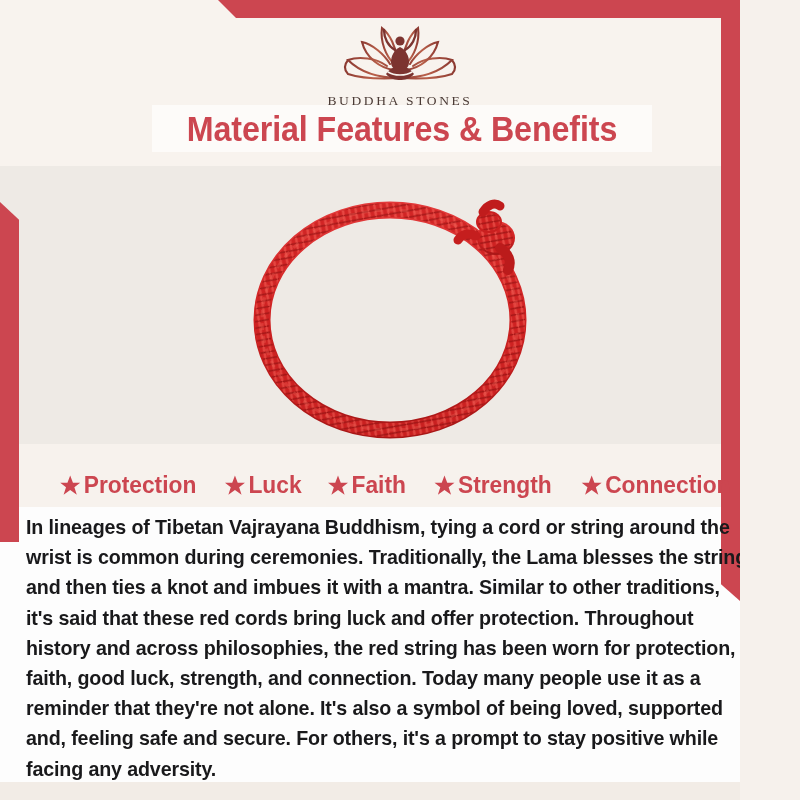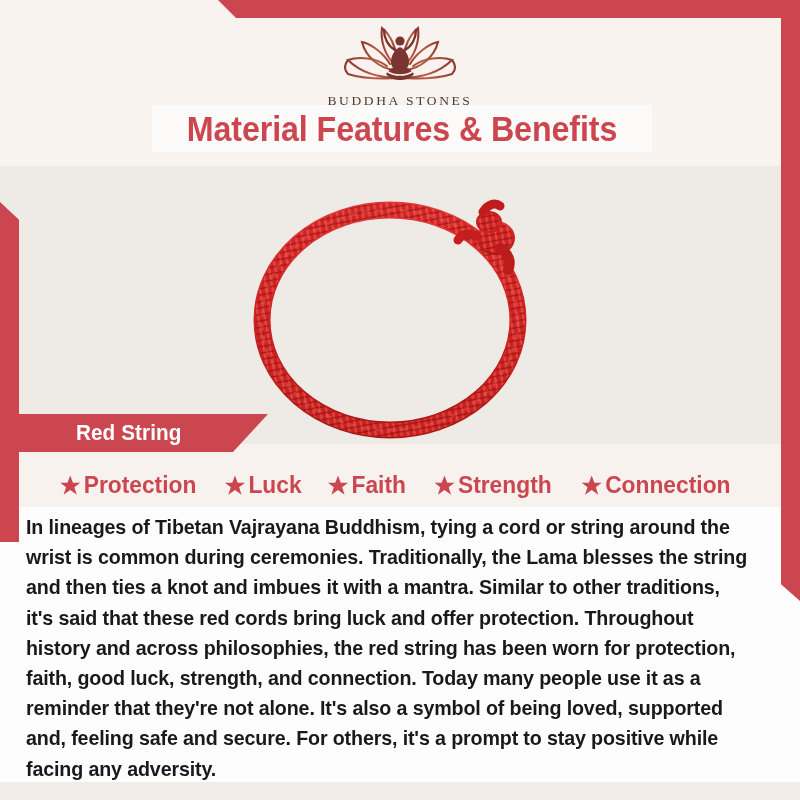--- a/index.html
+++ b/index.html
@@ -12,21 +12,21 @@
 
   body {
     font-family: "Liberation Sans", sans-serif;
     background: #f6f1ec;
     position: relative;
   }
 
   .page {
     position: absolute;
     inset: 0;
-    width: 800px;
+    width: 740px;
     height: 800px;
     background: #f6f1ec;
     overflow: hidden;
   }
 
   
   .band-top-cream {
     position: absolute;
     left: 0; top: 0; width: 800px; height: 166px;
     background: #f8f3ee;
@@ -262,52 +262,49 @@
       <ellipse cx="296" cy="68" rx="19" ry="17" fill="url(#cordGrad)"></ellipse>
       <ellipse cx="296" cy="68" rx="17" ry="15" fill="url(#braid)" opacity="0.9"></ellipse>
       <ellipse cx="289" cy="52" rx="13" ry="11" fill="#c91f1f"></ellipse>
       <ellipse cx="289" cy="52" rx="11" ry="9" fill="url(#braid)" opacity="0.85"></ellipse>
       <path d="M283 42 C288 34 295 32 300 36" stroke="#c01c1c" stroke-width="9" fill="none" stroke-linecap="round"></path>
       <path d="M300 78 C309 84 312 92 308 100" stroke="#bb1b1b" stroke-width="10" fill="none" stroke-linecap="round"></path>
       <path d="M276 66 C268 62 262 64 258 70" stroke="#c51e1e" stroke-width="9" fill="none" stroke-linecap="round"></path>
     </g>
   </svg>
 
-  <div class="ribbon">
-    <span class="ribbon-label">Red String</span>
+
+  <div class="benefits">
+    <span class="benefit">
+      <svg class="star" viewBox="0 0 24 24">
+        <path d="M12 1.6 L15.1 9.0 L23.2 9.0 L16.7 13.8 L19.4 21.6 L12 16.8 L4.6 21.6 L7.3 13.8 L0.8 9.0 L8.9 9.0 Z" fill="#cc4650"></path>
+      </svg>
+      <span class="benefit-label">Protection</span>
+    </span>
+    <span class="benefit">
+      <svg class="star" viewBox="0 0 24 24">
+        <path d="M12 1.6 L15.1 9.0 L23.2 9.0 L16.7 13.8 L19.4 21.6 L12 16.8 L4.6 21.6 L7.3 13.8 L0.8 9.0 L8.9 9.0 Z" fill="#cc4650"></path>
+      </svg>
+      <span class="benefit-label">Luck</span>
+    </span>
+    <span class="benefit">
+      <svg class="star" viewBox="0 0 24 24">
+        <path d="M12 1.6 L15.1 9.0 L23.2 9.0 L16.7 13.8 L19.4 21.6 L12 16.8 L4.6 21.6 L7.3 13.8 L0.8 9.0 L8.9 9.0 Z" fill="#cc4650"></path>
+      </svg>
+      <span class="benefit-label">Faith</span>
+    </span>
+    <span class="benefit">
+      <svg class="star" viewBox="0 0 24 24">
+        <path d="M12 1.6 L15.1 9.0 L23.2 9.0 L16.7 13.8 L19.4 21.6 L12 16.8 L4.6 21.6 L7.3 13.8 L0.8 9.0 L8.9 9.0 Z" fill="#cc4650"></path>
+      </svg>
+      <span class="benefit-label">Strength</span>
+    </span>
+    <span class="benefit">
+      <svg class="star" viewBox="0 0 24 24">
+        <path d="M12 1.6 L15.1 9.0 L23.2 9.0 L16.7 13.8 L19.4 21.6 L12 16.8 L4.6 21.6 L7.3 13.8 L0.8 9.0 L8.9 9.0 Z" fill="#cc4650"></path>
+      </svg>
+      <span class="benefit-label">Connection</span>
+    </span>
   </div>
 
-  <div class="benefits">
-    <span class="benefit">
-      <svg class="star" viewBox="0 0 24 24">
-        <path d="M12 1.6 L15.1 9.0 L23.2 9.0 L16.7 13.8 L19.4 21.6 L12 16.8 L4.6 21.6 L7.3 13.8 L0.8 9.0 L8.9 9.0 Z" fill="#cc4650"></path>
-      </svg>
-      <span class="benefit-label">Protection</span>
-    </span>
-    <span class="benefit">
-      <svg class="star" viewBox="0 0 24 24">
-        <path d="M12 1.6 L15.1 9.0 L23.2 9.0 L16.7 13.8 L19.4 21.6 L12 16.8 L4.6 21.6 L7.3 13.8 L0.8 9.0 L8.9 9.0 Z" fill="#cc4650"></path>
-      </svg>
-      <span class="benefit-label">Luck</span>
-    </span>
-    <span class="benefit">
-      <svg class="star" viewBox="0 0 24 24">
-        <path d="M12 1.6 L15.1 9.0 L23.2 9.0 L16.7 13.8 L19.4 21.6 L12 16.8 L4.6 21.6 L7.3 13.8 L0.8 9.0 L8.9 9.0 Z" fill="#cc4650"></path>
-      </svg>
-      <span class="benefit-label">Faith</span>
-    </span>
-    <span class="benefit">
-      <svg class="star" viewBox="0 0 24 24">
-        <path d="M12 1.6 L15.1 9.0 L23.2 9.0 L16.7 13.8 L19.4 21.6 L12 16.8 L4.6 21.6 L7.3 13.8 L0.8 9.0 L8.9 9.0 Z" fill="#cc4650"></path>
-      </svg>
-      <span class="benefit-label">Strength</span>
-    </span>
-    <span class="benefit">
-      <svg class="star" viewBox="0 0 24 24">
-        <path d="M12 1.6 L15.1 9.0 L23.2 9.0 L16.7 13.8 L19.4 21.6 L12 16.8 L4.6 21.6 L7.3 13.8 L0.8 9.0 L8.9 9.0 Z" fill="#cc4650"></path>
-      </svg>
-      <span class="benefit-label">Connection</span>
-    </span>
-  </div>
-
   <p class="body-copy">In lineages of Tibetan Vajrayana Buddhism, tying a cord or string around the wrist is common during ceremonies. Traditionally, the Lama blesses the string and then ties a knot and imbues it with a mantra. Similar to other traditions, it's said that these red cords bring luck and offer protection. Throughout history and across philosophies, the red string has been worn for protection, faith, good luck, strength, and connection. Today many people use it as a reminder that they're not alone. It's also a symbol of being loved, supported and, feeling safe and secure. For others, it's a prompt to stay positive while facing any adversity.</p>
 
 </div>
 
 </body></html>

